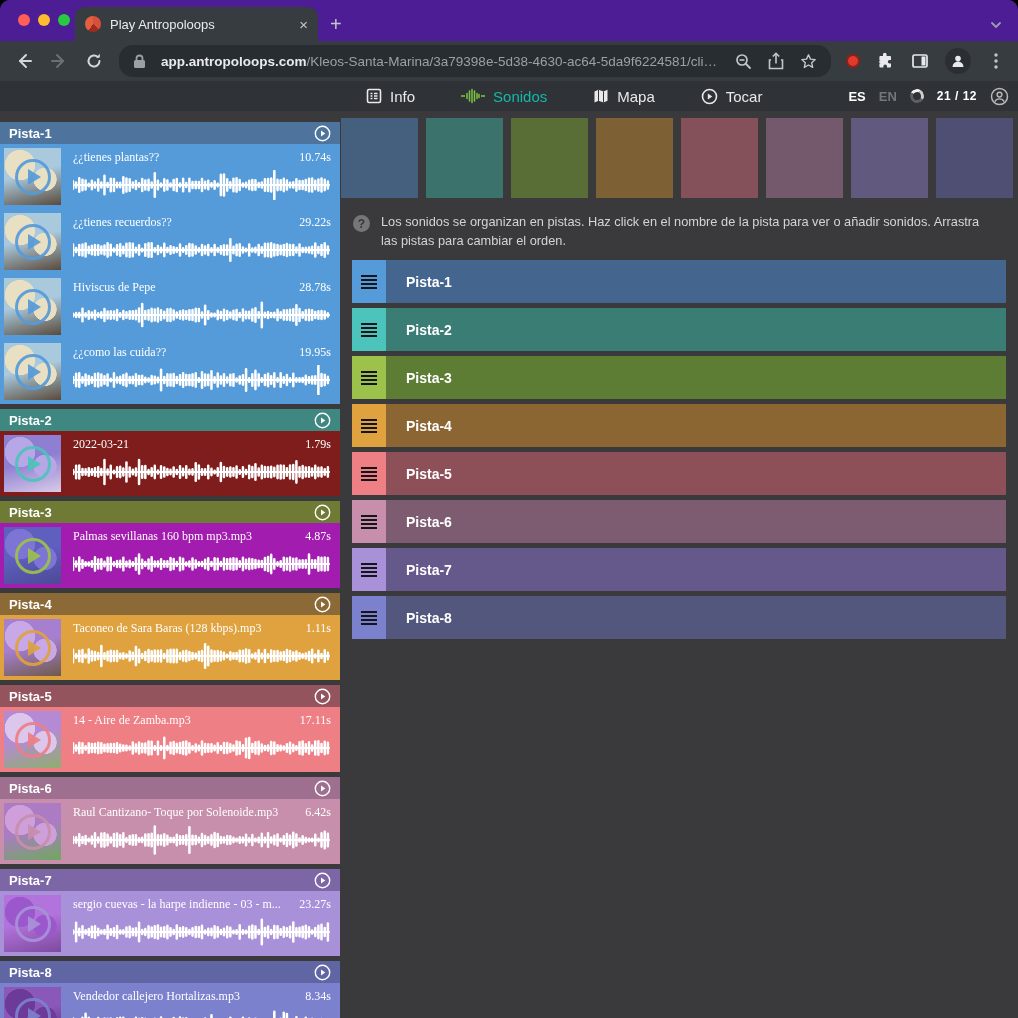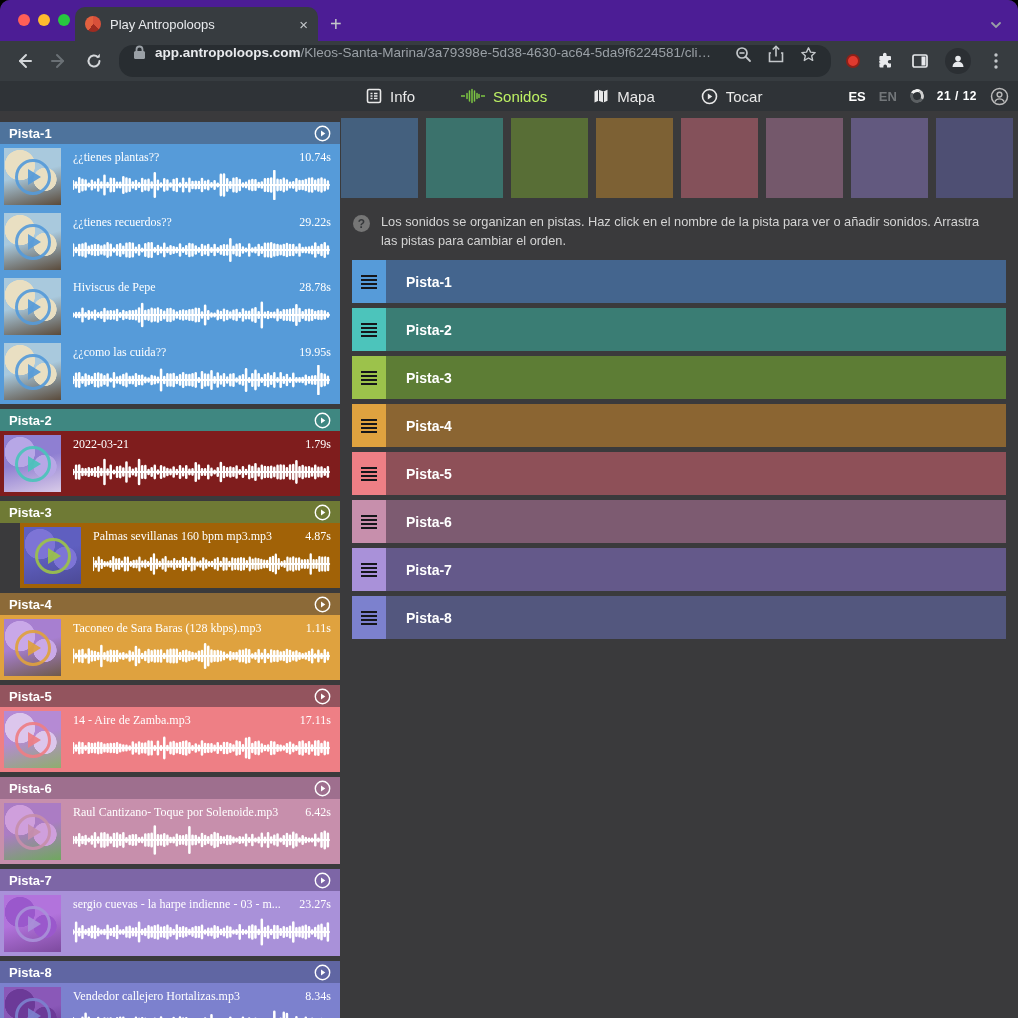--- a/index.html
+++ b/index.html
@@ -17,22 +17,22 @@
          border-radius:10px 10px 0 0; display:flex; align-items:center; padding:0 10px; gap:9px; }
   .favicon { width:16px; height:16px; border-radius:50%; flex:none;
              background:conic-gradient(#d8503a 0 130deg, #9e2b20 130deg 215deg, #e2603f 215deg 360deg); }
   .tab-title { color:#e8eaed; font-size:13px; flex:1; white-space:nowrap; overflow:hidden; }
   .tab-close { color:#c3c7ca; font-size:15px; line-height:1; cursor:default; }
   .newtab { position:absolute; left:330px; bottom:7px; color:#c3c7ca; font-size:20px; line-height:1; }
   .tab-chevron { position:absolute; right:16px; bottom:10px; width:12px; height:12px; }
 
   .toolbar { height:40px; background:#373c40; display:flex; align-items:center; padding:0 12px 0 14px; gap:15px; }
   .tb-icon { width:20px; height:20px; flex:none; display:flex; align-items:center; justify-content:center; }
-  .omnibox { flex:1; height:32px; background:#282d31; border-radius:14px; display:flex; align-items:flex-start;
-             padding:0 14px; gap:9px; min-width:0; }
+  .omnibox { flex:1; height:32px; background:#282d31; border-radius:14px; display:flex; align-items:center;
+             padding:0 14px; gap:15px; min-width:0; }
   .url { font-size:13.5px; white-space:nowrap; overflow:hidden; flex:1; min-width:0; }
   .url .dom { color:#e8eaed; font-weight:bold; }
   .url .path { color:#9aa0a6; }
   .ob-icons { display:flex; gap:16px; align-items:center; flex:none; }
   .record-dot { width:14px; height:14px; border-radius:50%; background:#e03a2f; border:2px solid #8e2018; }
   .avatar-btn { width:26px; height:26px; border-radius:50%; background:#2b2f33; display:flex; align-items:center; justify-content:center; }
 
   
   .app-header { position:relative; height:30px; background:#2f3337; display:flex; align-items:center; padding-left:358px; }
   .map-banner { position:absolute; left:0; top:0; width:340px; height:30px; overflow:hidden; }
@@ -50,21 +50,21 @@
   .mb-poly { position:absolute; left:297px; top:2px; width:62px; height:30px; border:2px solid #e6c832;
              transform:skewX(-10deg); opacity:.9; }
   .mb-pin { position:absolute; left:308px; top:15px; width:9px; height:9px; background:#f2c230; border-radius:50% 50% 50% 0;
             transform:rotate(-45deg); box-shadow:0 0 2px rgba(0,0,0,.6); }
   .mb-shade { position:absolute; inset:0; background:linear-gradient(90deg, rgba(8,8,8,.55), rgba(8,8,8,.18) 60%, rgba(8,8,8,.25)); }
   .breadcrumb { position:absolute; left:9px; top:0; height:30px; display:flex; align-items:center; gap:8px;
                 color:#fff; font-size:14px; text-shadow:0 1px 3px rgba(0,0,0,.9); white-space:nowrap; }
   .breadcrumb .proj { font-weight:bold; }
   .nav { display:flex; align-items:center; gap:46px;margin-left:8px; }
   .nav-item { display:flex; align-items:center; gap:8px; color:#e9e9e9; font-size:15px; }
-  .nav-item.active { color:#bef264;justify-content:flex-end; }
+  .nav-item.active { color:#14b8a6;justify-content:flex-end; }
   .hdr-right { margin-left:auto; display:flex; align-items:center; gap:13px; padding-right:9px; }
   .lang { font-size:13px; font-weight:bold; color:#fff; }
   .lang.off { color:#73777a; }
   .spinner { width:14px; height:14px; border-radius:50%; border:3px solid #5c6063; border-top-color:#f2f2f2;
              border-right-color:#cfcfcf; transform:rotate(-15deg); }
   .counter { color:#fff; font-size:12px; font-weight:bold; letter-spacing:.5px; }
 
   
   .sidebar { position:absolute; top:115px; left:0; width:340px; bottom:0; overflow:hidden;
              display:flex; flex-direction:column; gap:5px; padding-top:7px; }
@@ -379,21 +379,21 @@
       <div class="section">
         <div class="sec-head" style="background: rgb(111, 122, 53);">
           <span>Pista-3</span>
           <span class="sec-play">
        <svg width="17" height="17" viewBox="0 0 17 17">
               <circle cx="8.5" cy="8.5" r="7.2" stroke="#fff" stroke-width="1.4" fill="none"></circle>
               <path d="M7 5.6l4.3 2.9L7 11.4z" fill="#fff"></path>
             </svg>
      </span>
         </div>
-        <div style="background: #a16207; margin-left: 20px;">
+        <div style="background: #a21caf;">
           <div class="clip">
             <div class="thumb" style="background:
               radial-gradient(circle at 28% 30%, #7d74d6 0 26%, transparent 27%),
               radial-gradient(circle at 72% 55%, #7d74d6 0 22%, transparent 23%),
               linear-gradient(165deg, #5f5fc0 0 45%, #4c4a96 100%);">
          <span class="thumb-play" style="border-color:#9cc24b">
                 <i style="border-left-color:#9cc24b"></i>
               </span>
        </div>
        <div class="clip-body">

